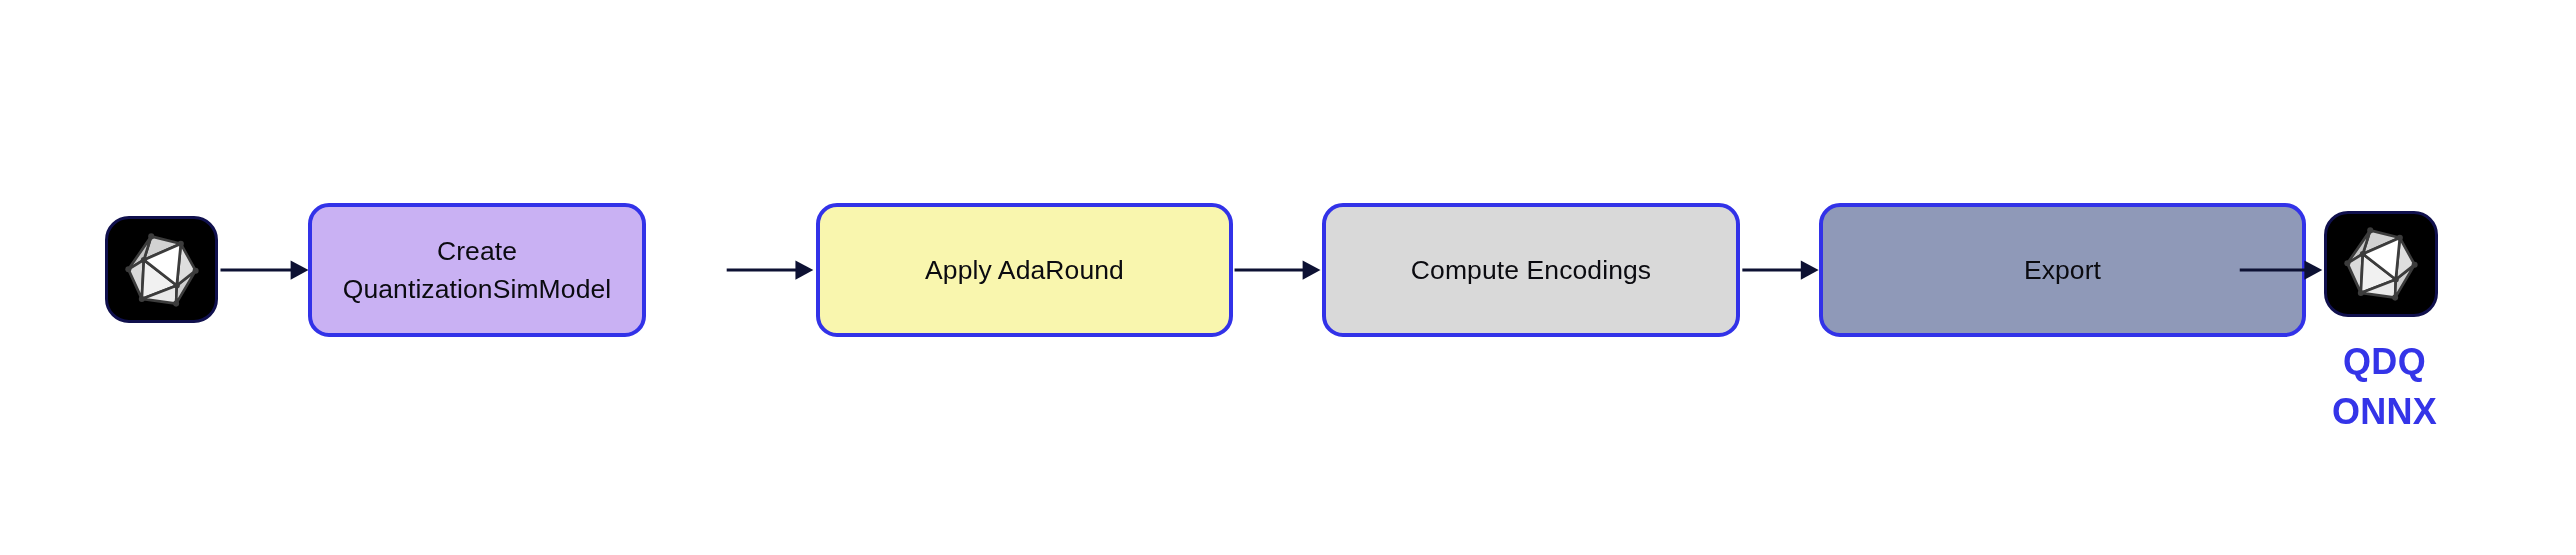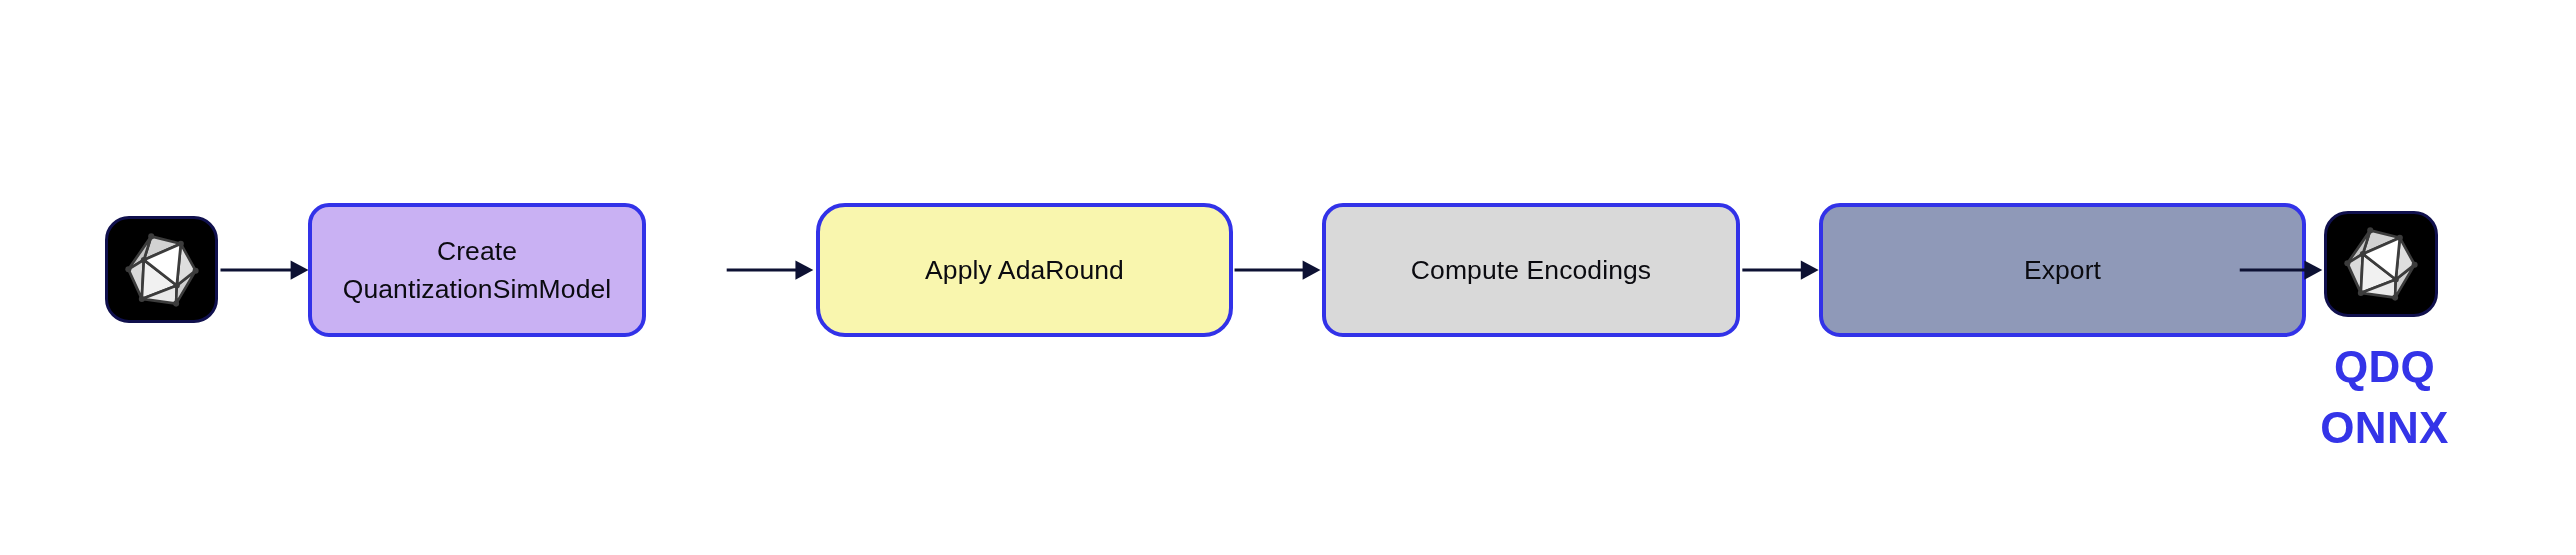--- a/index.html
+++ b/index.html
@@ -60,21 +60,21 @@
   .arrow-4 { left: 1742px; width: 77px; }
   .arrow-5 { left: 2239px; width: 84px; }
 
   
   .output-label {
     position: absolute;
     left: 2280px;
     top: 337px;
     width: 209px;
     text-align: center;
-    font-size: 44px;
+    font-size: 36px;
     font-weight: 700;
     line-height: 1.38;
     white-space: pre-line;
     letter-spacing: 0.3px;
   }
 </style>
 </head>
 <body>
 
 <div class="canvas">
@@ -116,21 +116,21 @@
 QuantizationSimModel</span>
   </div>
 
   <div class="arrow arrow-2" style="color: rgb(13, 17, 51);">
     <svg width="88" height="22" viewBox="0 0 126 32">
       <line x1="0" y1="16" x2="102" y2="16" stroke="currentColor" stroke-width="4.5"></line>
       <polygon points="100,2 126,16 100,30" fill="currentColor"></polygon>
     </svg>
   </div>
 
-  <div class="step step-2" style="background: rgb(249, 246, 174); border-color: rgb(50, 50, 232); color: rgb(11, 11, 16); border-radius: 29px;">
+  <div class="step step-2" style="background: rgb(249, 246, 174); border-color: rgb(50, 50, 232); color: rgb(11, 11, 16);">
     <span class="step-label">Apply AdaRound</span>
   </div>
 
   <div class="arrow arrow-3" style="color: rgb(13, 17, 51);">
     <svg width="87" height="22" viewBox="0 0 125 32">
       <line x1="0" y1="16" x2="101" y2="16" stroke="currentColor" stroke-width="4.5"></line>
       <polygon points="99,2 125,16 99,30" fill="currentColor"></polygon>
     </svg>
   </div>
 

